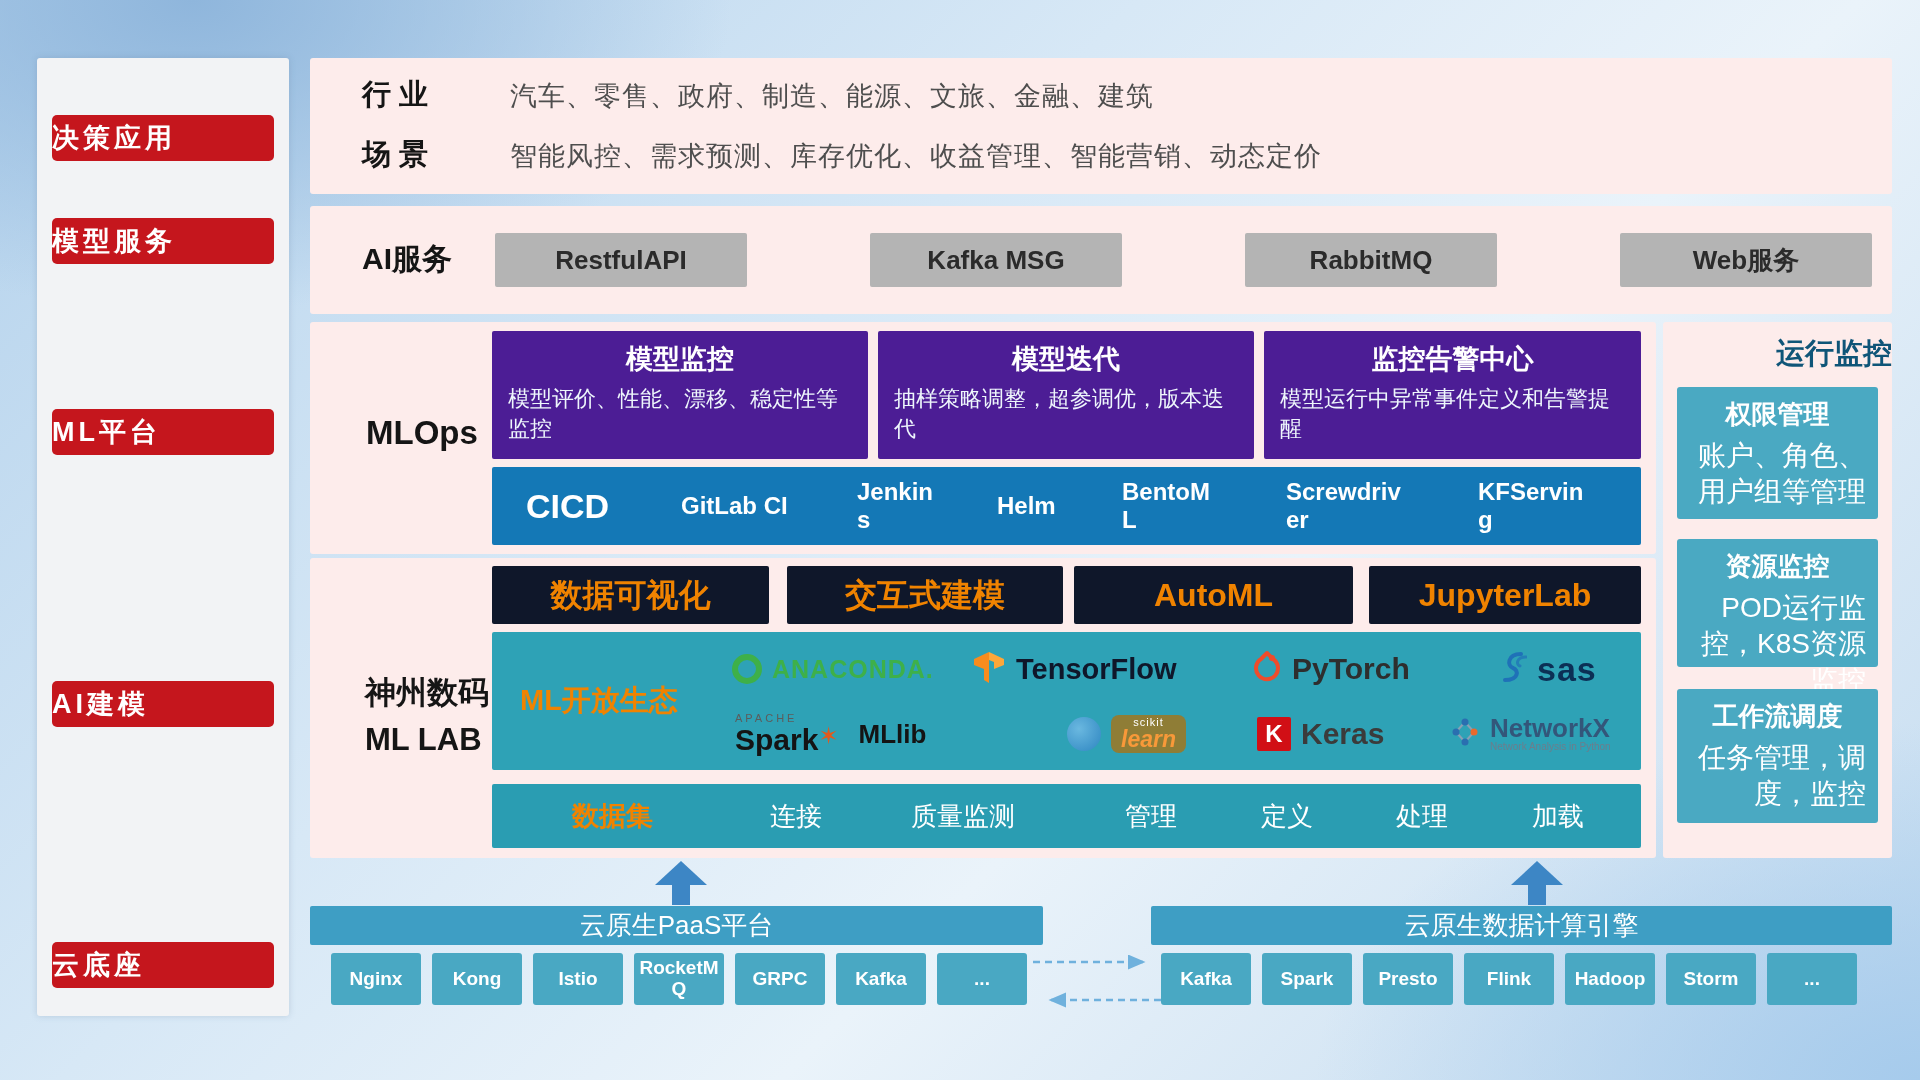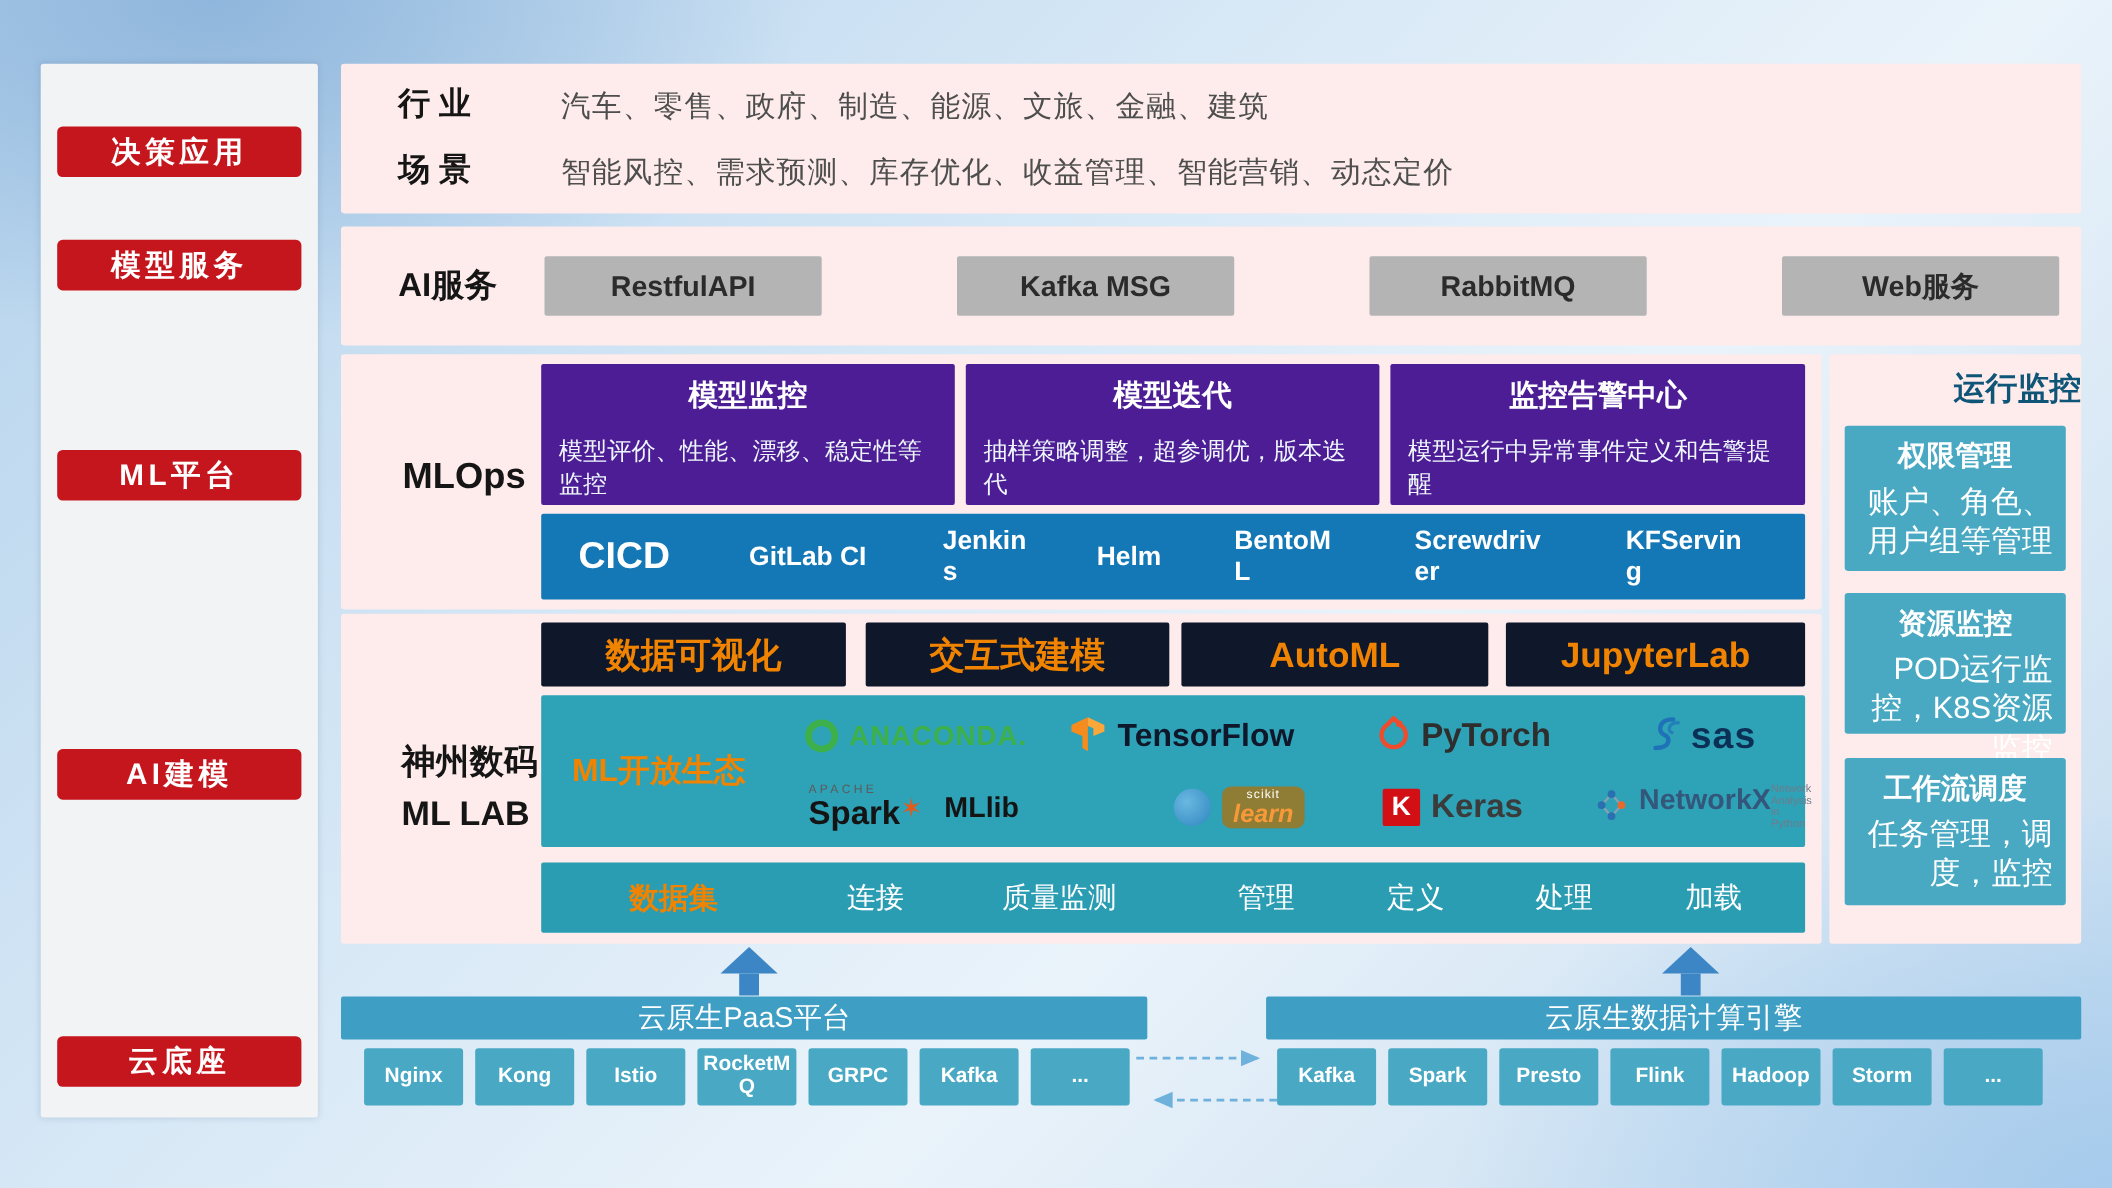--- a/index.html
+++ b/index.html
@@ -9,40 +9,40 @@
     background:
       radial-gradient(900px 520px at 10% 0%, #8fb6dc 0%, rgba(143,182,220,0) 60%),
       radial-gradient(1100px 650px at 100% 100%, #a6cbec 0%, rgba(166,203,236,0) 55%),
       linear-gradient(135deg,#b4d2ec 0%,#d7e8f6 38%,#eaf3fa 62%,#c2daef 100%);}
   .abs{position:absolute}
 
   
   .sidebar{position:absolute;left:37px;top:58px;width:252px;height:958px;
     background:#f2f3f5;border-radius:3px;box-shadow:0 0 6px rgba(90,120,150,.25)}
   .red-btn{position:absolute;left:15px;width:222px;height:46px;background:#c5161d;
-    color:#fff;font-weight:700;font-size:27px;letter-spacing:4px;text-align:center;
+    color:#fff;font-weight:700;font-size:27px;letter-spacing:4px;
     line-height:46px;border-radius:5px}
 
   
   .panel{position:absolute;background:#fdeceb;border-radius:3px}
 
   
   .r1-label{position:absolute;left:52px;font-size:29px;font-weight:700;color:#151515;letter-spacing:8px}
   .r1-text{position:absolute;left:200px;font-size:27px;color:#4e4e4e;letter-spacing:1px}
 
   
   .ai-label{position:absolute;left:52px;top:33px;font-size:30px;font-weight:700;color:#151515}
   .gray-btn{position:absolute;top:27px;width:252px;height:54px;background:#b4b4b4;
     color:#2b2b2b;font-weight:700;font-size:26px;text-align:center;line-height:54px;border-radius:2px}
 
   
   .mlops-label{position:absolute;left:56px;top:92px;font-size:33px;font-weight:700;color:#151515}
   .blue-card{position:absolute;top:9px;height:128px;background:#4c1d95;color:#fff;border-radius:2px}
   .blue-card .ct{margin-top:10px;text-align:center;font-size:27px;font-weight:700}
-  .blue-card .cd{margin-top:18px;padding:0 16px;font-size:22px;line-height:1.35;color:#eef6fc;text-align:left}
+  .blue-card .cd{margin-top:7px;padding:0 16px;font-size:22px;line-height:1.35;color:#eef6fc;text-align:left}
   .cicd-bar{position:absolute;left:182px;top:145px;width:1149px;height:78px;background:#1478b6;border-radius:2px;color:#fff}
   .cicd-label{position:absolute;left:34px;top:50%;transform:translateY(-50%);font-size:34px;font-weight:700}
   .cicd-tool{position:absolute;top:50%;transform:translateY(-50%);font-size:24px;font-weight:600;
     line-height:1.15;word-break:break-all}
 
   
   .mon-title{position:absolute;left:0;right:0;top:12px;text-align:right;font-size:29px;font-weight:700;color:#0f5578}
   .mon-card{position:absolute;left:14px;width:201px;background:#4aa9c2;border-radius:3px;color:#fff}
   .mon-card .mt{margin-top:10px;text-align:center;font-size:26px;font-weight:700}
   .mon-card .md{margin-top:6px;padding:0 12px 0 14px;font-size:28px;line-height:1.3;text-align:right}
@@ -71,21 +71,21 @@
   .mllib-text{font-size:26px;font-weight:600;color:#141414;margin-left:10px}
   .skl-circle{display:inline-block;width:34px;height:34px;border-radius:50%;
     background:radial-gradient(circle at 35% 35%,#6ab8e0,#2e86c1)}
   .skl-badge{display:flex;flex-direction:column;align-items:center;background:#8f7d36;
     border-radius:8px;padding:2px 10px;line-height:1}
   .skl-super{font-size:11px;color:#fff;letter-spacing:1px}
   .skl-text{font-size:23px;font-weight:700;font-style:italic;color:#f89939}
   .keras-square{display:flex;align-items:center;justify-content:center;width:34px;height:34px;
     background:#d10f15;color:#fff;font-weight:700;font-size:24px;border-radius:2px}
   .keras-text{color:#3b3b3b;font-weight:600;font-size:30px}
-  .nx-col{display:flex;flex-direction:row;line-height:1.05}
+  .nx-col{display:flex;flex-direction:column;line-height:1.05}
   .nx-text{color:#33567a;font-weight:700;font-size:26px}
   .nx-sub{color:#6d7d8c;font-size:10px}
 
   
   .bar{position:absolute;top:906px;height:39px;background:#3e9ec4;border-radius:2px;
     color:#fff;font-weight:400;font-size:26px;text-align:center;line-height:39px}
   .chips{position:absolute;top:953px;display:flex;gap:11px}
   .chip{width:90px;height:52px;background:#49a8c3;border-radius:3px;color:#fff;
     font-weight:700;font-size:19px;display:flex;align-items:center;justify-content:center;
     text-align:center;line-height:1.1;word-break:break-all;padding:2px}

